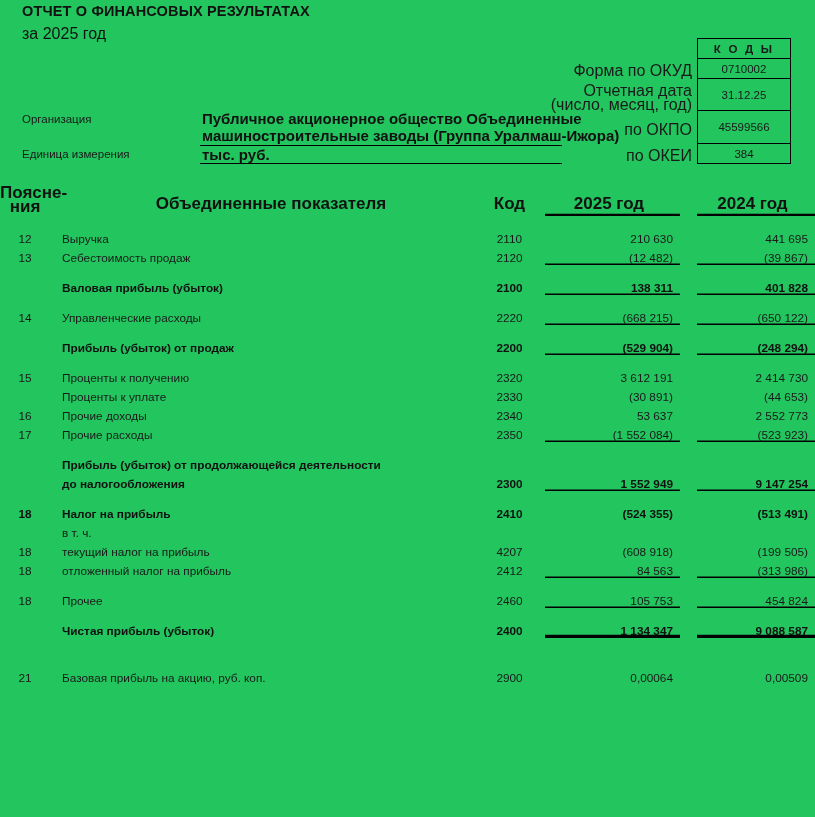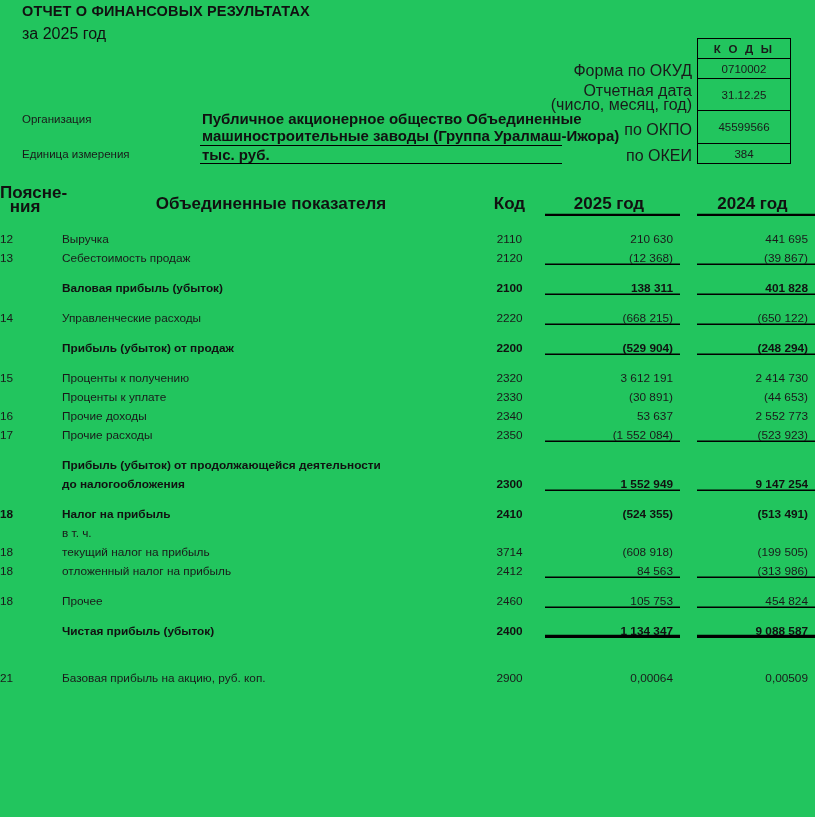--- a/index.html
+++ b/index.html
@@ -129,21 +129,21 @@
   .stmt col.c-v2    { width: 118px; }
 
   .stmt td {
     font-size: 11.8px;
     color: #1a1a1a;
     padding: 0;
     vertical-align: bottom;
     height: 19px;
   }
   .stmt td.note {
-    text-align: left;
+    text-align: center;
     padding-right: 12px;
     font-size: 11.8px;
   }
   .stmt td.name {
     text-align: left;
     padding-left: 0;
   }
   .stmt td.code {
     text-align: center;
     padding-right: 6px;
@@ -281,21 +281,21 @@
           <td class="name ind0">Выручка</td>
           <td class="code">2110</td>
           <td class="val ">210 630</td>
           <td class="gap"></td>
           <td class="val ">441 695</td>
         </tr>
         <tr class="table-row">
           <td class="note">13</td>
           <td class="name ind0">Себестоимость продаж</td>
           <td class="code">2120</td>
-          <td class="val ul">(12 368)</td>
+          <td class="val ul">(12 482)</td>
           <td class="gap"></td>
           <td class="val ul">(39 867)</td>
         </tr>
         <tr class="spacer">
           <td></td>
           <td></td>
           <td></td>
           <td></td>
           <td></td>
           <td></td>
@@ -424,21 +424,21 @@
           <td class="note"></td>
           <td class="name ind2">в т. ч.</td>
           <td class="code"></td>
           <td class="val "></td>
           <td class="gap"></td>
           <td class="val "></td>
         </tr>
         <tr class="table-row">
           <td class="note">18</td>
           <td class="name ind2">текущий налог на прибыль</td>
-          <td class="code">3714</td>
+          <td class="code">4207</td>
           <td class="val ">(608 918)</td>
           <td class="gap"></td>
           <td class="val ">(199 505)</td>
         </tr>
         <tr class="table-row">
           <td class="note">18</td>
           <td class="name ind2">отложенный налог на прибыль</td>
           <td class="code">2412</td>
           <td class="val ul">84 563</td>
           <td class="gap"></td>

